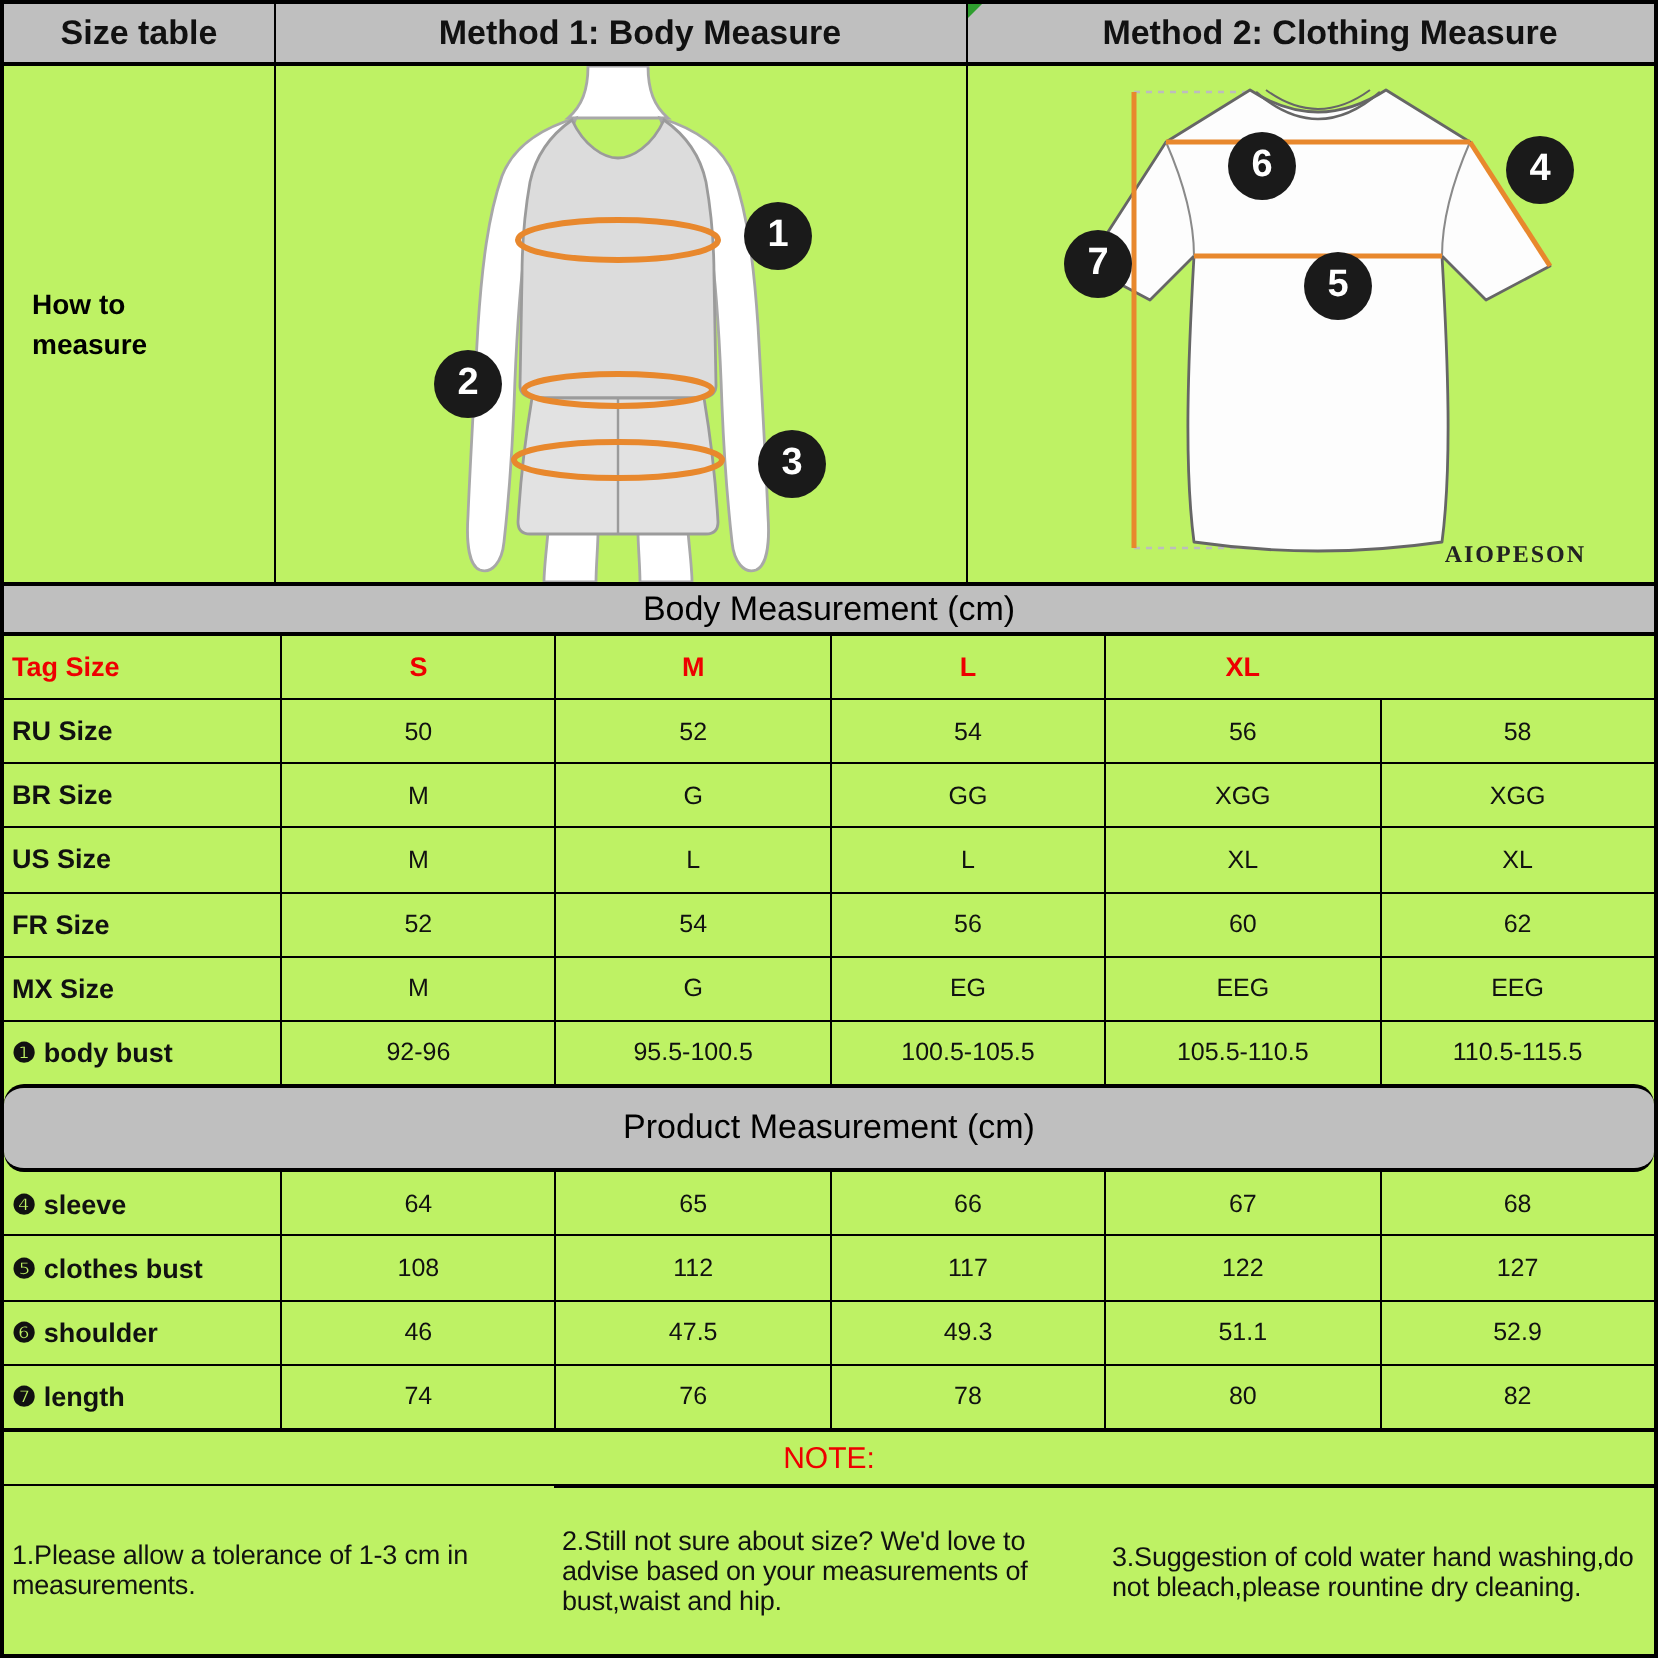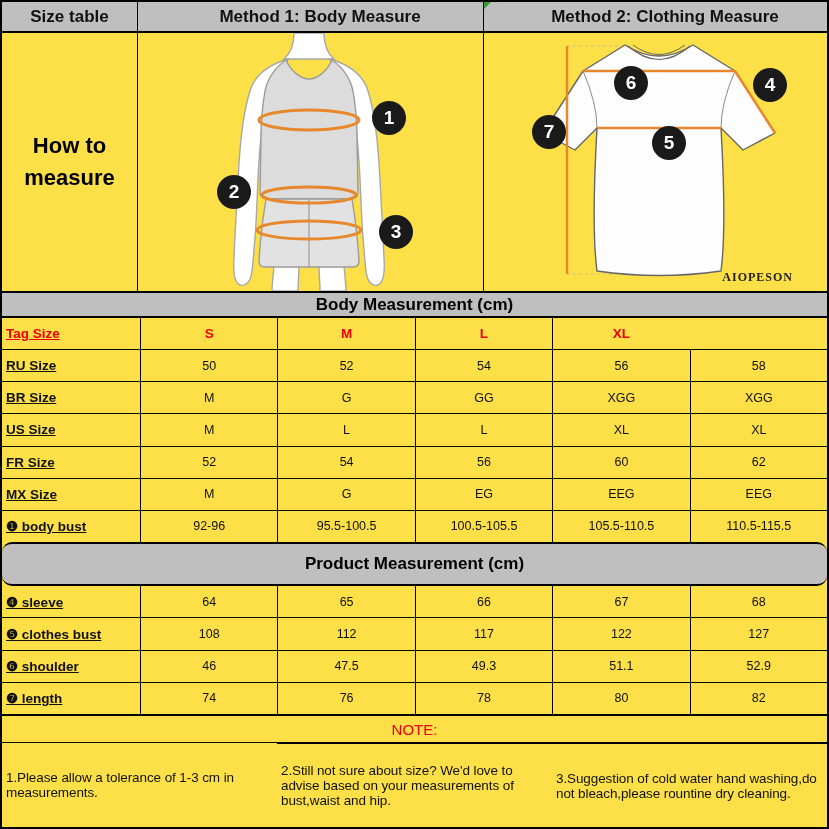--- a/index.html
+++ b/index.html
@@ -1,48 +1,48 @@
 <!DOCTYPE html>
 <html><head>
 <meta charset="utf-8">
 <style>
   * { margin:0; padding:0; box-sizing:border-box; }
   body { background:#fff; font-family:"Liberation Sans", sans-serif; }
   .sheet {
     width:829px; height:829px;
     border:2px solid #000;
-    background:#fde047;
+    background:#bef264;
     display:flex; flex-direction:column;
     overflow:hidden;
   }
   
   .top-row { height:31px; display:grid; grid-template-columns:135px 346px 1fr; background:#bfbfbf; border-bottom:2px solid #000; }
   .top-cell { display:flex; align-items:center; justify-content:center; font-weight:bold; font-size:17px; color:#111; position:relative; }
   .top-cell + .top-cell { border-left:1.5px solid #000;padding-left:19px; }
   .corner-marker { position:absolute; left:0; top:0; width:0; height:0; border-top:7px solid #2f9e2f; border-right:7px solid transparent; }
   
   .illus-row { height:258px; display:grid; grid-template-columns:135px 346px 1fr; }
   .illus-cell { position:relative; overflow:hidden; }
   .illus-cell + .illus-cell { border-left:1.5px solid #000; }
-  .how-cell { display:flex; align-items:center; justify-content:center; text-align:center; font-weight:bold; font-size:22px; line-height:1.45; padding:0 14px; }
+  .how-cell { display:flex; align-items:center; justify-content:center; font-weight:bold; font-size:14px; line-height:1.45; padding:0 14px; }
   .marker { position:absolute; width:34px; height:34px; border-radius:50%; background:#1a1a1a; color:#fff; font-weight:bold; font-size:19px; display:flex; align-items:center; justify-content:center; }
   .brand { position:absolute; right:34px; bottom:6px; font-family:Liberation Serif, serif; font-weight:bold; font-size:12px; letter-spacing:1px; color:#222; }
   
-  .bar { background:#bfbfbf; display:flex; align-items:center; justify-content:center; font-weight:bold; font-size:17px; color:#000; border-top:2px solid #000; border-bottom:2px solid #000; }
+  .bar { background:#bfbfbf; display:flex; align-items:center; justify-content:center; font-weight:normal; font-size:17px; color:#000; border-top:2px solid #000; border-bottom:2px solid #000; }
   .bar1 { height:27px; }
   .bar2 { height:44px;border-radius:10px; }
   
   .tbl { display:flex; flex-direction:column; }
   .tbl-body { height:224px; }
   .tbl-prod { height:128px; }
   .trow { flex:1; display:grid; grid-template-columns:138px 1fr 1fr 1fr 1fr 1fr; }
   .trow + .trow { border-top:1.4px solid #000; }
   .td { display:flex; align-items:center; justify-content:center; font-size:12.5px; color:#111; }
   .td + .td { border-left:1.4px solid #000; }
-  .td.lbl { justify-content:flex-start; padding-left:4px; font-weight:bold; font-size:13.5px;text-decoration:underline; }
+  .td.lbl { justify-content:flex-start; padding-left:4px; font-weight:bold; font-size:13.5px; }
   .trow.redrow .td { color:#ee0000; font-weight:bold; font-size:13.5px; }
   
   .note-bar { height:29px; display:flex; align-items:center; justify-content:center; color:#ee0000; font-size:15px; border-top:2px solid #000; border-bottom:1.5px solid #000; }
   .notes { flex:1; display:flex; flex-direction:row; }
   .note-row { flex:1; display:flex; align-items:center; padding-left:4px; font-size:13.5px; color:#111; letter-spacing:-0.1px; }
   .note-row + .note-row { border-top:1.4px solid #000; }
   svg { display:block; }
 </style>
 </head>
 <body>

